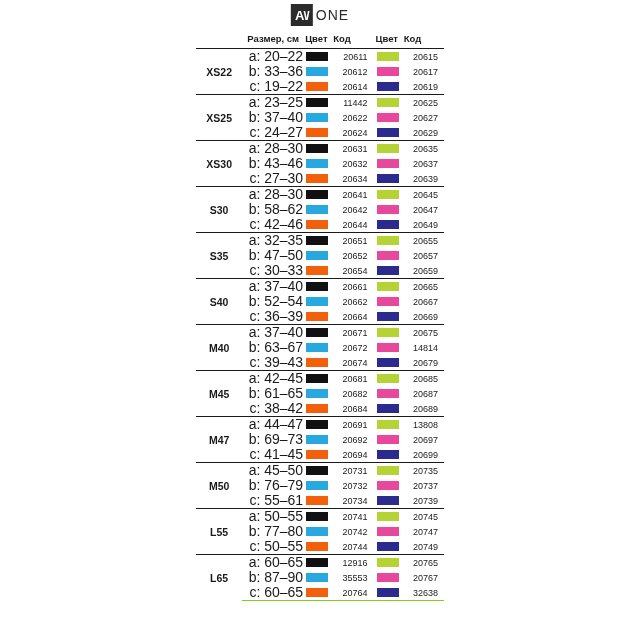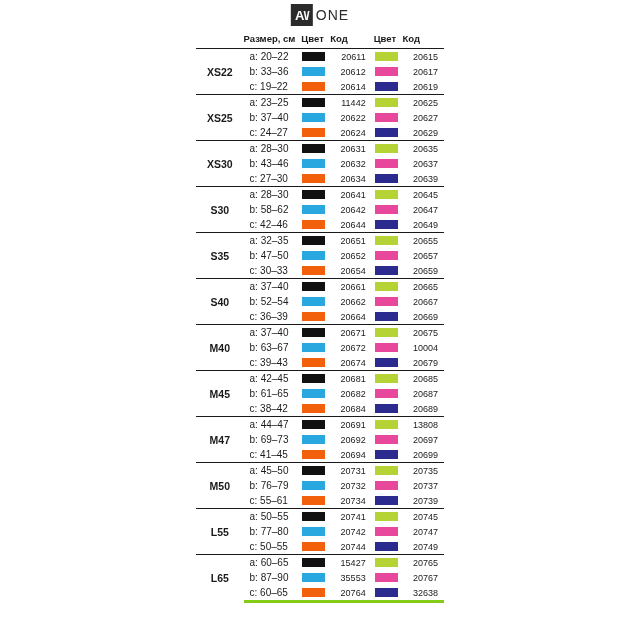--- a/index.html
+++ b/index.html
@@ -85,22 +85,22 @@
   col.c-sw2   { width: 28px; }
   col.c-code2 { width: 42px; }
 
   td.size {
     text-align: center;
     font-weight: bold;
     font-size: 10.5px;
     vertical-align: middle;
   }
   td.range {
-    text-align: left;
-    font-size: 10px;
+    text-align: right;
+    font-size: 14px;
     padding-left: 6px;
     height: 15px;
     line-height: 15px;
     white-space: nowrap;
   }
   td.code {
     text-align: right;
     font-size: 9px;
     padding-right: 6px;
     white-space: nowrap;
@@ -111,21 +111,21 @@
   .swatch {
     width: 100%;
     height: 9px;
     display: block;
   }
   
   tr.group-start td {
     border-top: 1px solid #1a1a1a;
   }
   tbody tr:last-child td {
-    border-bottom: 3px solid #84cc16;
+    border-bottom: 1px solid #84cc16;
   }
 </style>
 </head>
 <body>
 
 <div class="page">
 
   <div class="logo">
     <div class="logo-mark">A\/</div>
     <div class="logo-text">ONE</div>
@@ -369,21 +369,21 @@
           </tr>
           <tr>
             <td class="range">b: 63–67</td>
             <td class="swatch-cell">
               <span class="swatch" style="background: rgb(41, 168, 224);"></span>
             </td>
             <td class="code">20672</td>
             <td class="swatch-cell">
               <span class="swatch" style="background: rgb(232, 72, 155);"></span>
             </td>
-            <td class="code">10004</td>
+            <td class="code">14814</td>
           </tr>
           <tr>
             <td class="range">c: 39–43</td>
             <td class="swatch-cell">
               <span class="swatch" style="background: rgb(242, 96, 12);"></span>
             </td>
             <td class="code">20674</td>
             <td class="swatch-cell">
               <span class="swatch" style="background: rgb(43, 43, 143);"></span>
             </td>
@@ -524,21 +524,21 @@
               <span class="swatch" style="background: rgb(43, 43, 143);"></span>
             </td>
             <td class="code">20749</td>
           </tr>
           <tr class="group-start">
             <td class="size" rowspan="3">L65</td>
             <td class="range">a: 60–65</td>
             <td class="swatch-cell">
               <span class="swatch" style="background: rgb(17, 17, 17);"></span>
             </td>
-            <td class="code">15427</td>
+            <td class="code">12916</td>
             <td class="swatch-cell">
               <span class="swatch" style="background: rgb(181, 211, 52);"></span>
             </td>
             <td class="code">20765</td>
           </tr>
           <tr>
             <td class="range">b: 87–90</td>
             <td class="swatch-cell">
               <span class="swatch" style="background: rgb(41, 168, 224);"></span>
             </td>

